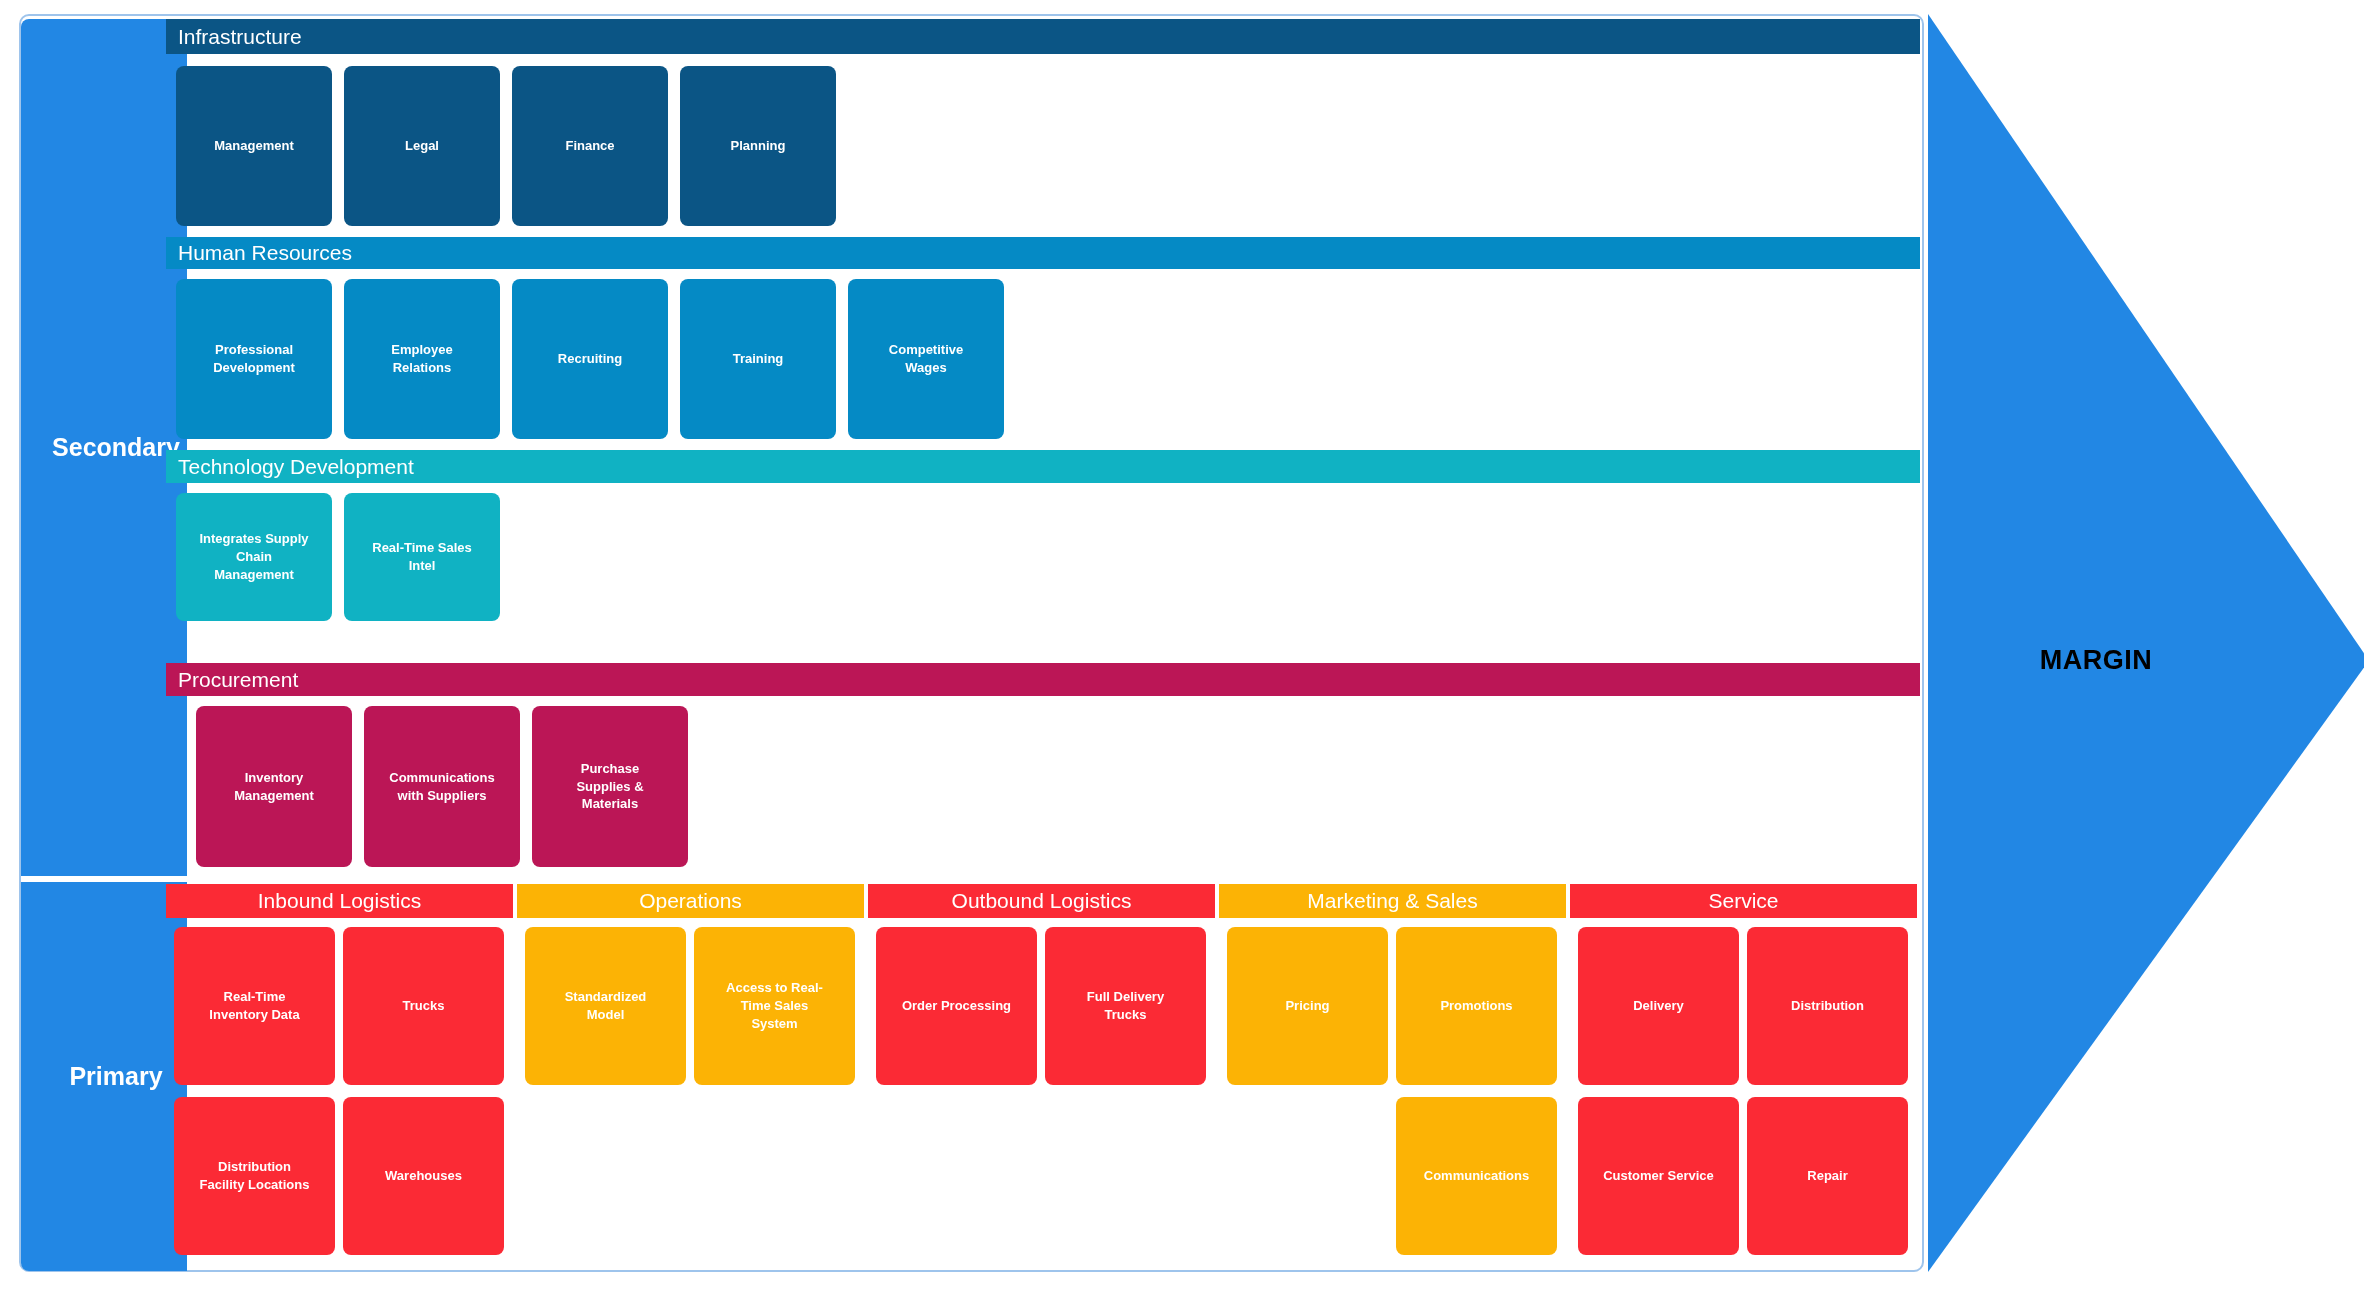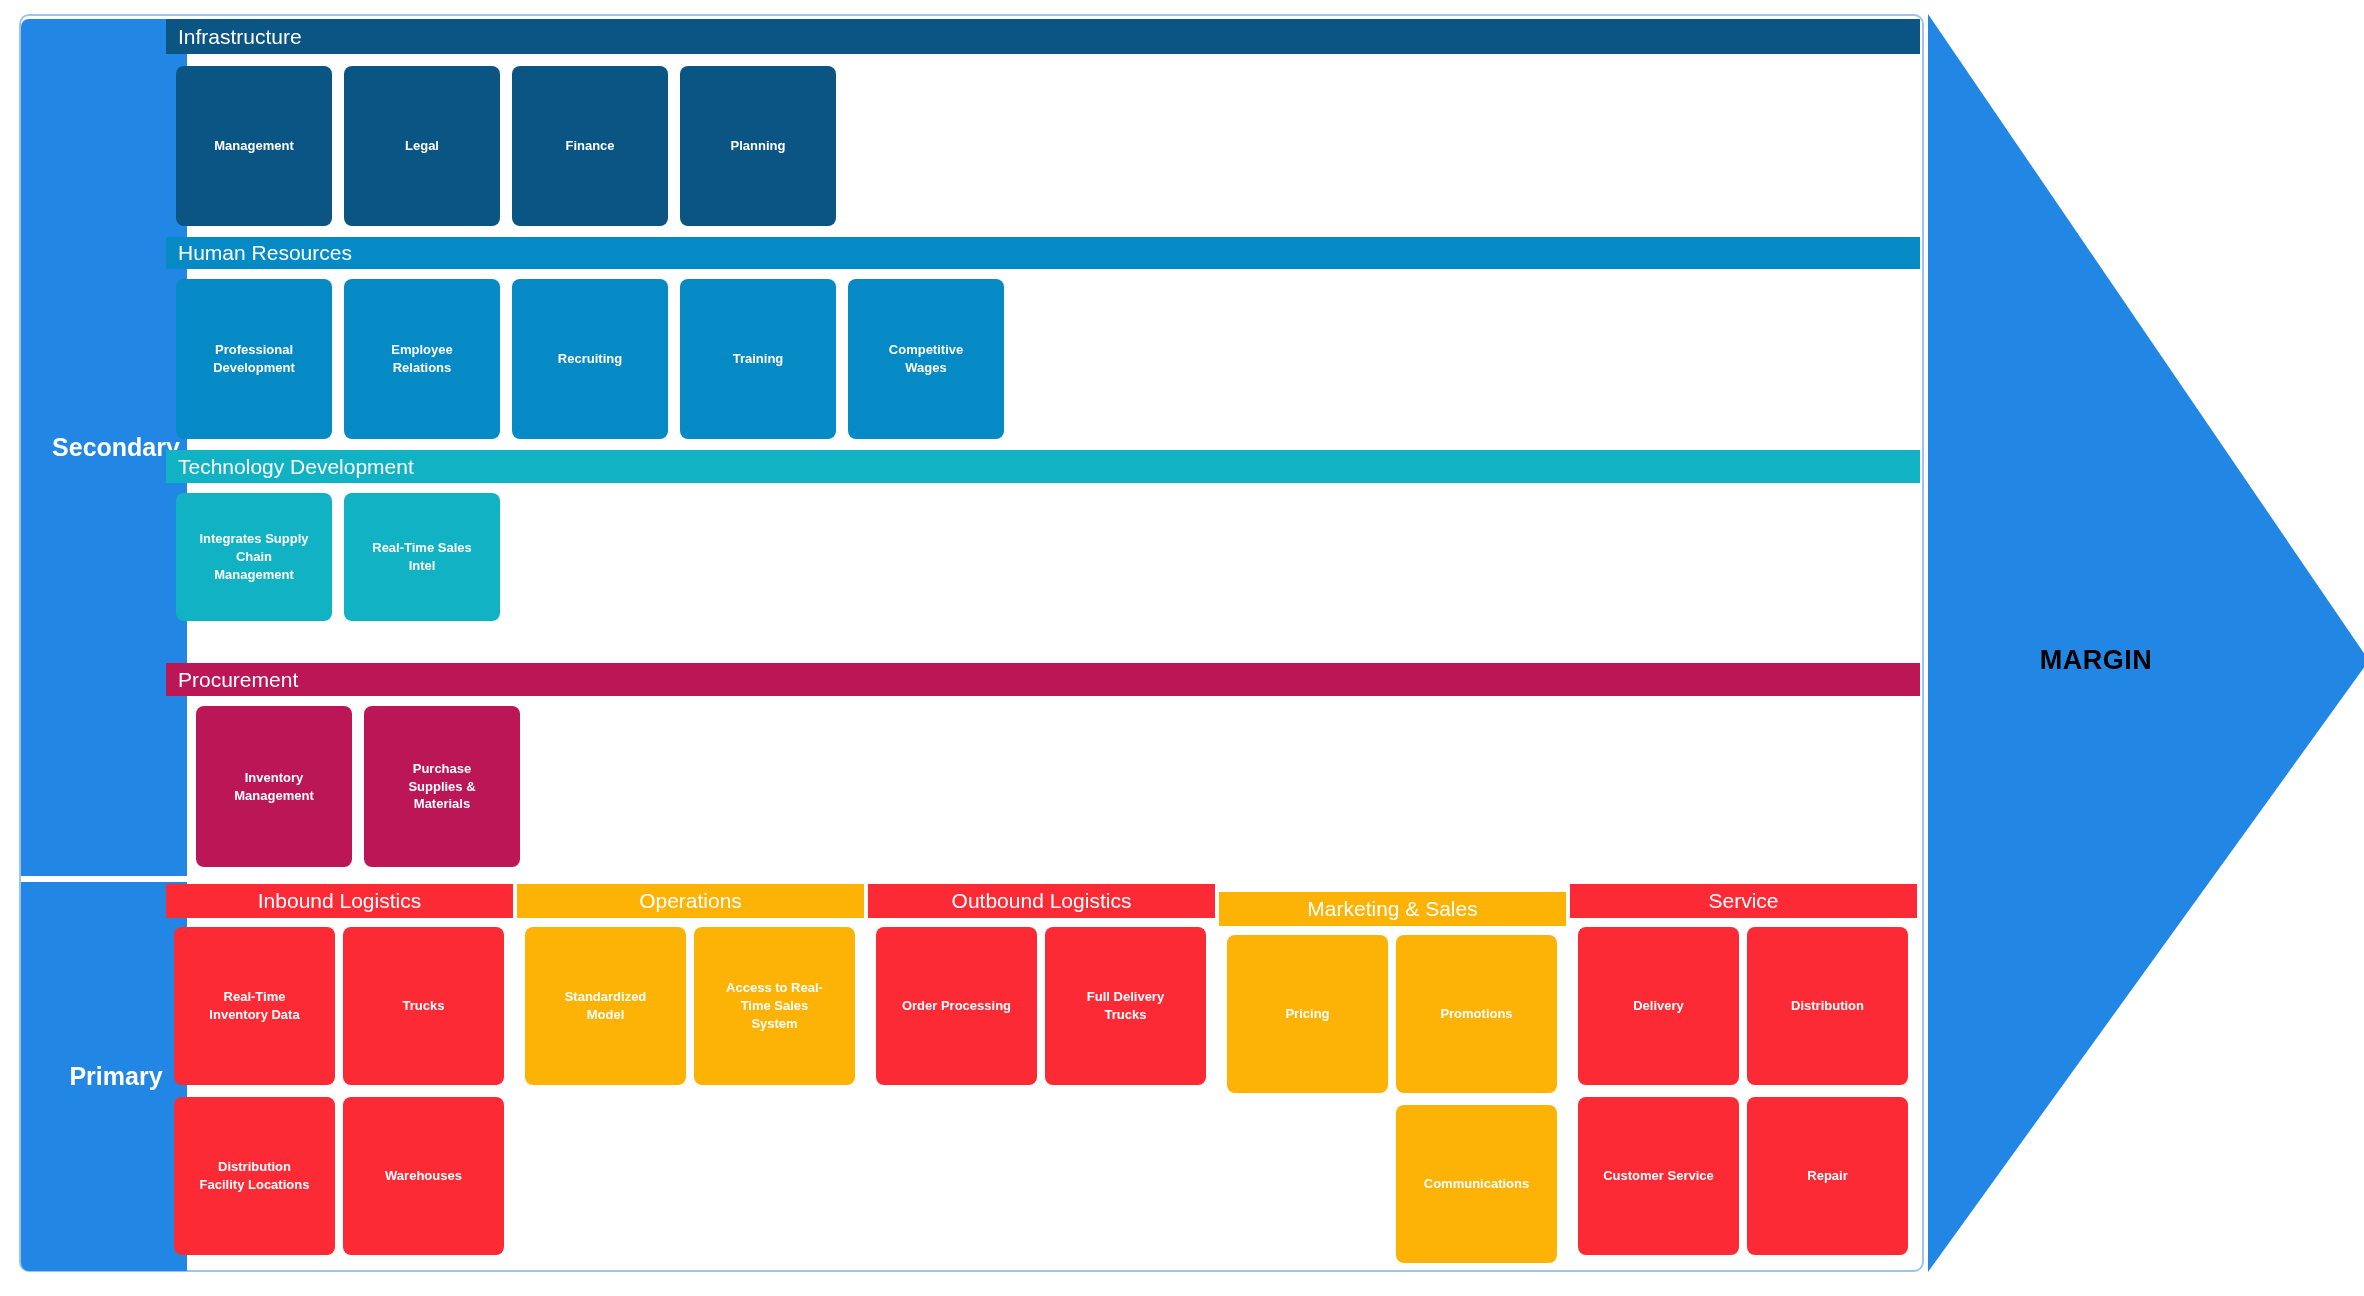--- a/index.html
+++ b/index.html
@@ -111,20 +111,23 @@
   </div>
 
   <div class="sec-header bg-proc" style="top:663px;height:33px;">
     <span>Procurement</span>
   </div>
   <div class="card-row" style="top:706px;height:161px;margin-left:20px;">
     <div class="card bg-proc">
         <span>Inventory Management</span>
       </div>
     <div class="card bg-proc">
+        <span>Communications with Suppliers</span>
+      </div>
+    <div class="card bg-proc">
         <span>Purchase Supplies &amp; Materials</span>
       </div>
   </div>
 
   <div class="pcol" style="left:166px;">
     <div class="phead bg-red">
       <span>Inbound Logistics</span>
     </div>
     <div class="pcard bg-red r1c1">
         <span>Real-Time Inventory Data</span>
@@ -157,21 +160,21 @@
       <span>Outbound Logistics</span>
     </div>
     <div class="pcard bg-red r1c1">
         <span>Order Processing</span>
       </div>
     <div class="pcard bg-red r1c2">
         <span>Full Delivery Trucks</span>
       </div>
   </div>
 
-  <div class="pcol" style="left:1219px;margin-top:8px;">
+  <div class="pcol" style="left:1219px;">
     <div class="phead bg-orange">
       <span>Marketing &amp; Sales</span>
     </div>
     <div class="pcard bg-orange r1c1">
         <span>Pricing</span>
       </div>
     <div class="pcard bg-orange r1c2">
         <span>Promotions</span>
       </div>
     <div class="pcard bg-orange r2c2">

